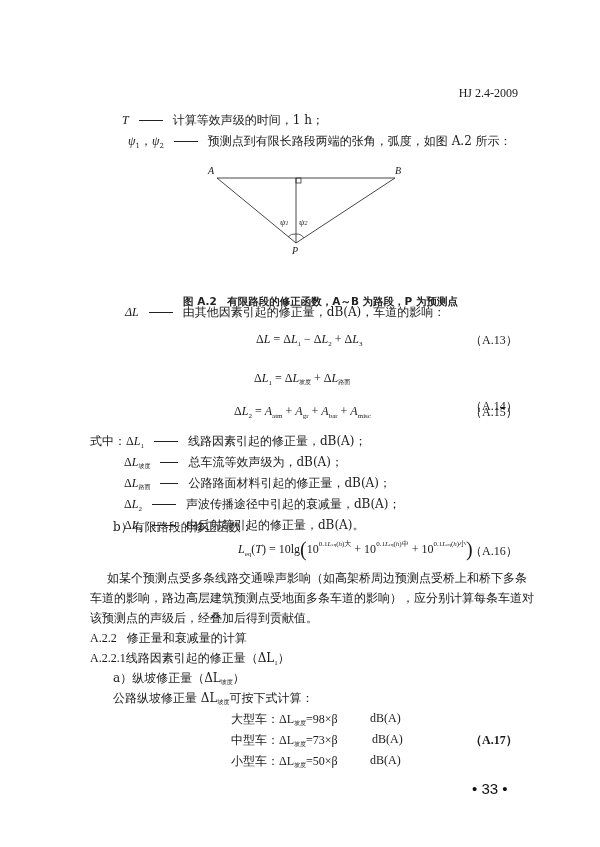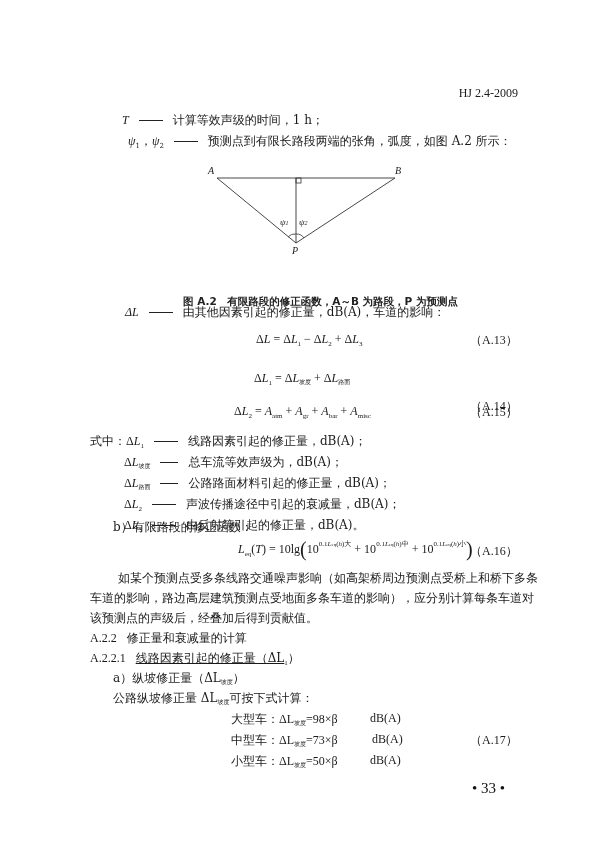--- a/index.html
+++ b/index.html
@@ -10,21 +10,21 @@
   }
   .abs { position: absolute; white-space: nowrap; }
   .it { font-style: italic; font-family: "Liberation Serif", serif; }
   .lat { font-family: "Liberation Serif", serif; }
   .sub { font-size: 7px; vertical-align: -3px; }
   .sub-cn { font-size: 6px; vertical-align: -2px; }
   .sup { font-size: 7px; vertical-align: 7px; }
   .header { right: 82px; top: 86px; font-family: "Liberation Serif", serif; font-size: 12px; }
   .caption { font-family: "DejaVu Sans", "Liberation Sans", sans-serif; font-size: 10.5px; font-weight: bold; color: #222; }
   .eqnum { font-family: "Liberation Serif", serif; font-size: 12px; }
-  .pageno { font-family: Liberation Serif, serif; font-size: 15px; color: #111; }
+  .pageno { font-family: Liberation Sans, sans-serif; font-size: 15px; color: #111; }
   .dash { display: inline-block; width: 24px; border-top: 1px solid #222; vertical-align: middle; margin: 0 10px; }
   .dash-s { display: inline-block; width: 18px; border-top: 1px solid #222; vertical-align: middle; margin: 0 10px; }
   .big-paren { font-size: 20px; vertical-align: -3px; }
 </style>
 </head>
 <body>
 
 <div class="abs header">HJ 2.4-2009</div>
 
 <div class="abs" style="left:122px; top:112px;">
@@ -98,48 +98,48 @@
 <div class="abs" style="left:112px; top:518px;"></div>
 <div class="abs" style="left:112px; top:520px;"></div>
 <div class="abs" style="left:112px; top:519px;"></div>
 <div class="abs" style="left:113px; top:519px;">b）有限路段的修正函数：</div>
 
 <div class="abs lat" style="left:238px; top:538px;">
   <span class="it">L</span><span class="sub">eq</span>(<span class="it">T</span>) = 10lg<span class="big-paren">(</span>10<span class="sup">0.1<span class="it">L</span><span style="font-size:5px;">eq</span>(<span class="it">h</span>)大</span> + 10<span class="sup">0.1<span class="it">L</span><span style="font-size:5px;">eq</span>(<span class="it">h</span>)中</span> + 10<span class="sup">0.1<span class="it">L</span><span style="font-size:5px;">eq</span>(<span class="it">h</span>)小</span><span class="big-paren">)</span>
 </div>
 <div class="abs eqnum" style="left:470px; top:543px;text-align:right;">（A.16）</div>
 
-<div class="abs" style="left:118px; top:570px;">如某个预测点受多条线路交通噪声影响（如高架桥周边预测点受桥上和桥下多条</div>
+<div class="abs" style="left:107px; top:570px;">如某个预测点受多条线路交通噪声影响（如高架桥周边预测点受桥上和桥下多条</div>
 <div class="abs" style="left:90px; top:590px;">车道的影响，路边高层建筑预测点受地面多条车道的影响），应分别计算每条车道对</div>
 <div class="abs" style="left:90px; top:610px;text-align:right;">该预测点的声级后，经叠加后得到贡献值。</div>
 
 <div class="abs" style="left:90px; top:630px;">
   <span class="lat">A.2.2</span><span style="margin-left:10px;">修正量和衰减量的计算</span>
 </div>
 <div class="abs" style="left:90px; top:650px;">
-  <span class="lat">A.2.2.1</span><span style="margin-left:10px;text-decoration:underline;">线路因素引起的修正量（ΔL</span><span class="sub lat">1</span><span>）</span>
+  <span class="lat">A.2.2.1</span><span style="">线路因素引起的修正量（ΔL</span><span class="sub lat">1</span><span>）</span>
 </div>
 
 <div class="abs" style="left:113px; top:670px;">
   <span>a）纵坡修正量（ΔL</span><span class="sub-cn">坡度</span><span>）</span>
 </div>
 
 <div class="abs" style="left:113px; top:690px;">
   <span>公路纵坡修正量 ΔL</span><span class="sub-cn">坡度</span><span>可按下式计算：</span>
 </div>
 
 <div class="abs" style="left:231px; top:711px;">
   <span>大型车：</span><span class="lat">ΔL</span><span class="sub-cn">坡度</span><span class="lat">=98×β</span>
 </div>
 <div class="abs lat" style="left:370px; top:711px;">dB(A)</div>
 
 <div class="abs" style="left:231px; top:732px;">
   <span>中型车：</span><span class="lat">ΔL</span><span class="sub-cn">坡度</span><span class="lat">=73×β</span>
 </div>
 <div class="abs lat" style="left:372px; top:732px;">dB(A)</div>
-<div class="abs eqnum" style="left:470px; top:732px;">（A.17）</div>
+<div class="abs eqnum" style="left:470px; top:732px;font-weight:bold;">（A.17）</div>
 
 <div class="abs" style="left:231px; top:753px;">
   <span>小型车：</span><span class="lat">ΔL</span><span class="sub-cn">坡度</span><span class="lat">=50×β</span>
 </div>
 <div class="abs lat" style="left:370px; top:753px;">dB(A)</div>
 
 <div class="abs pageno" style="left:472px; top:780px;">• 33 •</div>
 
 </body></html>

